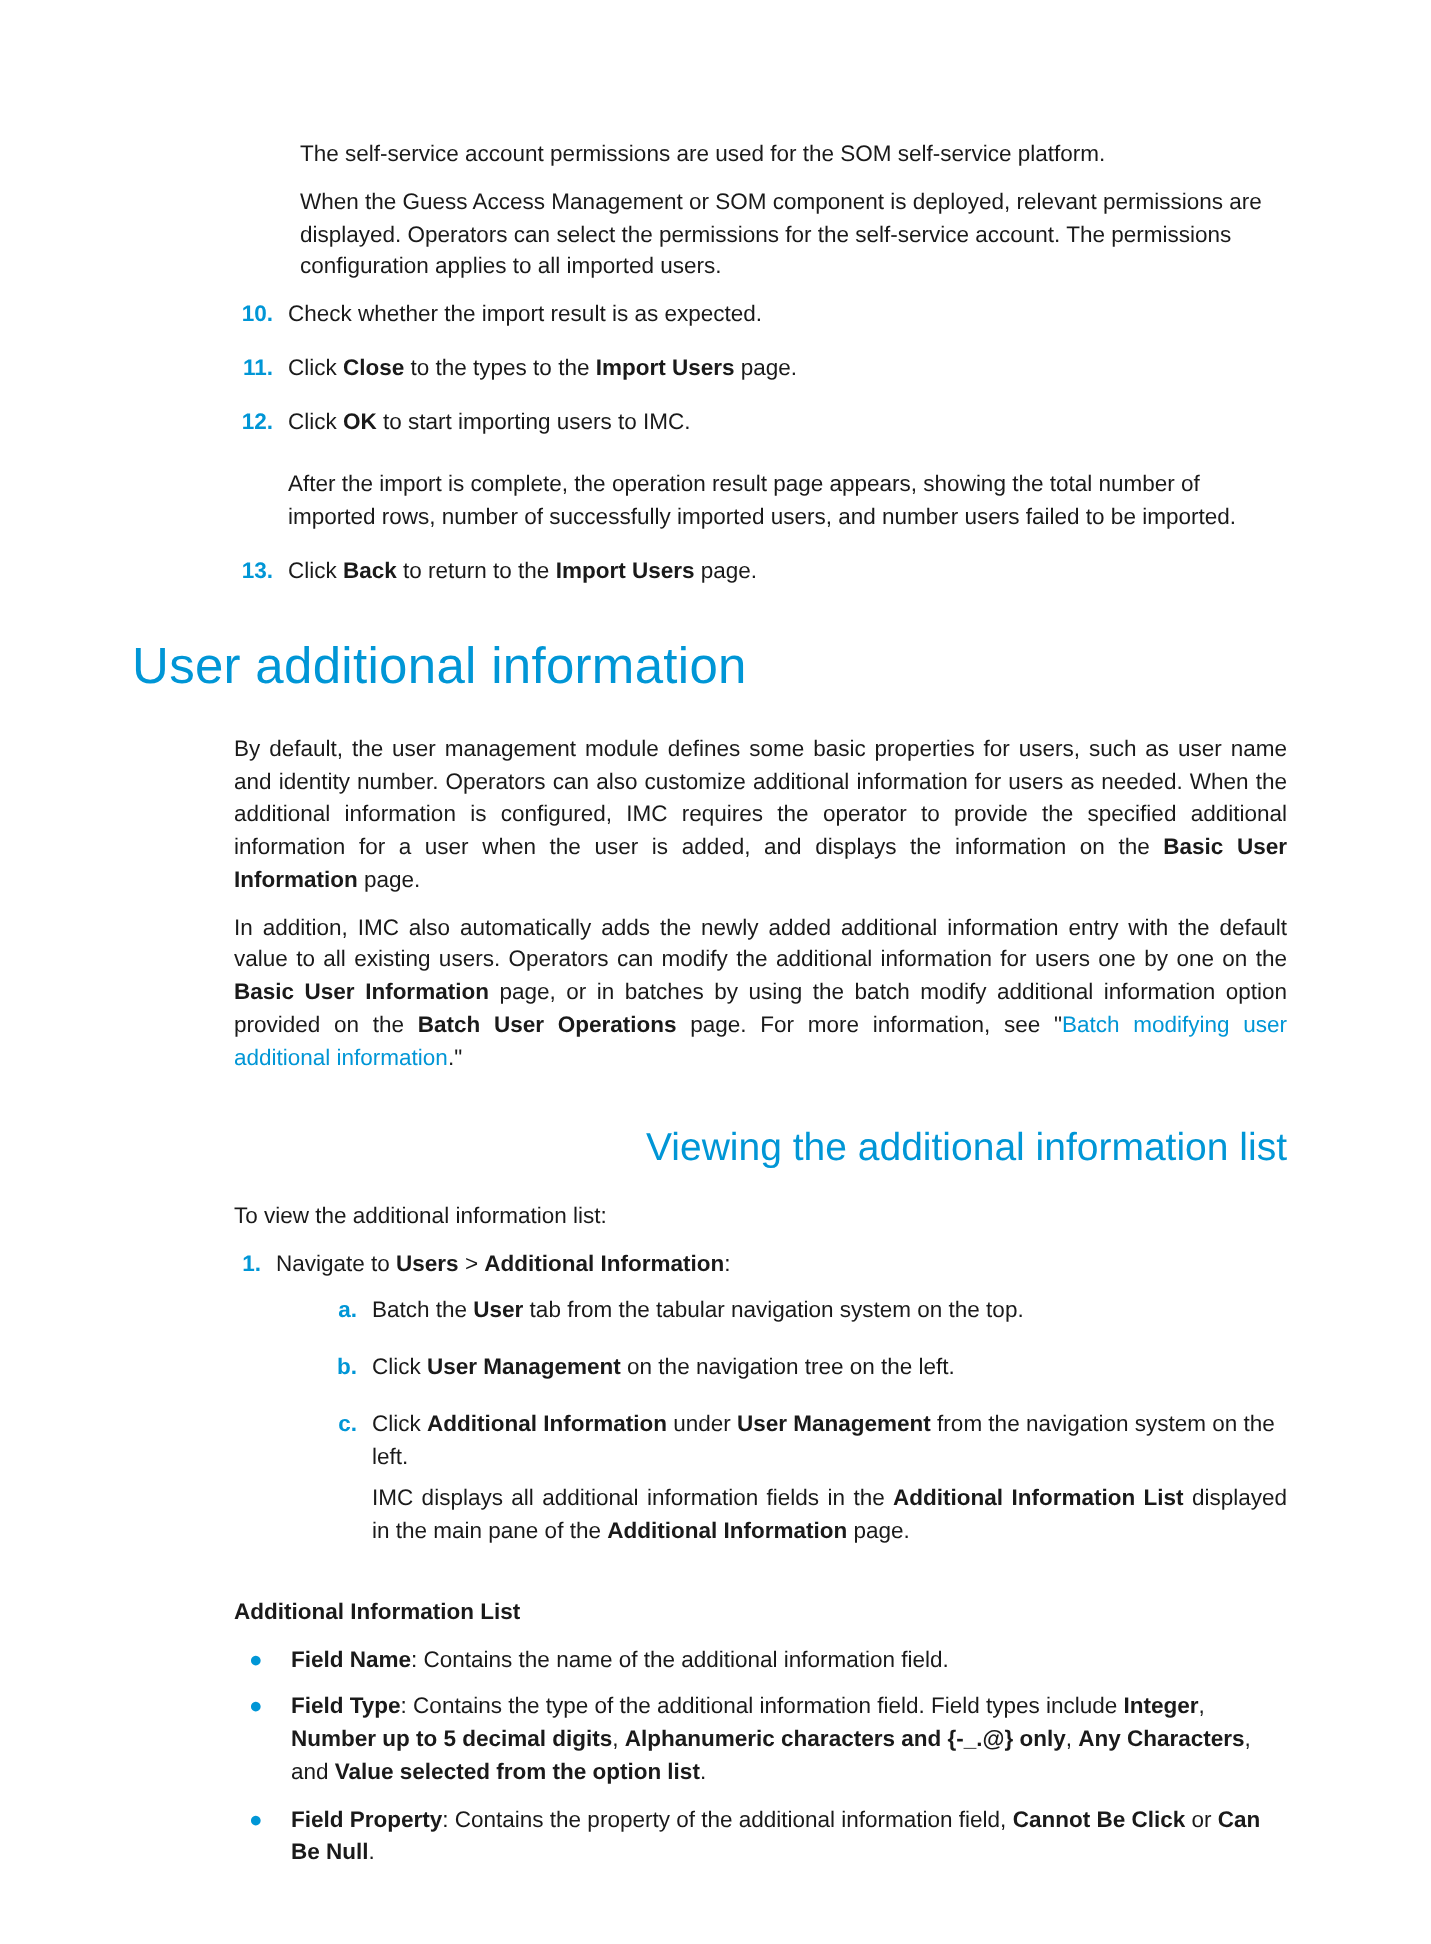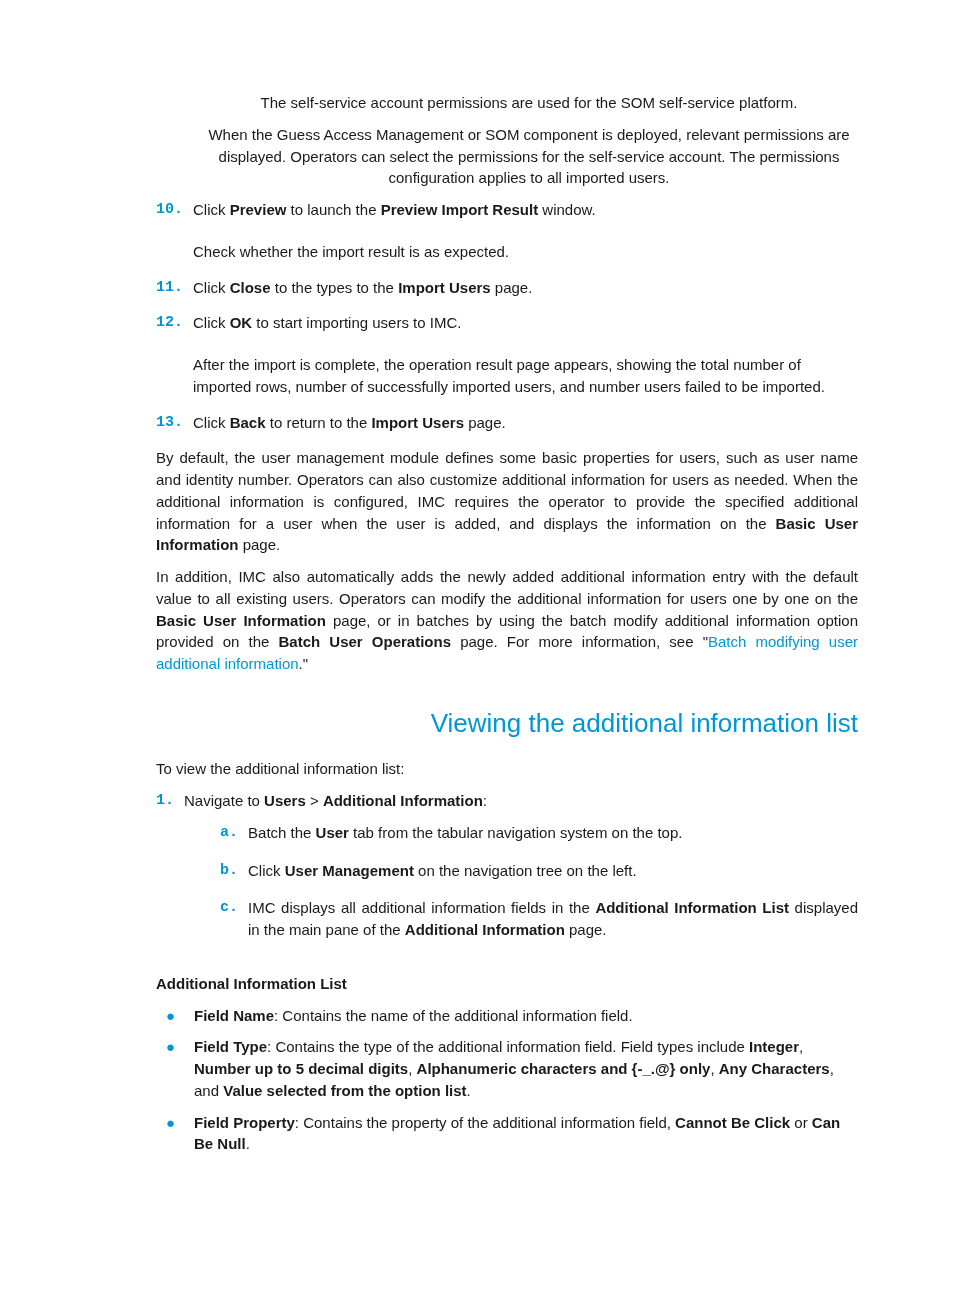--- a/index.html
+++ b/index.html
@@ -26,21 +26,20 @@
   }
   h2 {
     font-weight: 300;
     color: #0096d6;
     font-size: 26px;
     margin: 30px 0 16px 0;
     text-align: right;
   }
   .block-indent {
     padding-left: 112px;
-    text-align: center;
   }
   .block-indent-sm {
     padding-left: 68px;
   }
   .para {
     margin: 0 0 10px 0;
   }
   .justify {
     text-align: justify;
   }
@@ -50,21 +49,20 @@
     margin-bottom: 8px;
   }
   .ol-marker {
     color: #0096d6;
     font-weight: bold;
     min-width: 36px;
     text-align: right;
     padding-right: 10px;
     box-sizing: border-box;
     flex-shrink: 0;
-    font-family: Liberation Mono, monospace;
   }
   .ol-marker.alpha {
     min-width: 28px;
   }
   .ol-body {
     flex: 1;
   }
   .ol-body .para { margin-bottom: 6px; }
   .sub-list {
     padding-left: 36px;
@@ -105,23 +103,20 @@
   <div class="block-indent">
     <p class="para">The self-service account permissions are used for the SOM self-service platform.</p>
     <p class="para">When the Guess Access Management or SOM component is deployed, relevant permissions are displayed. Operators can select the permissions for the self-service account. The permissions configuration applies to all imported users.</p>
   </div>
 
   <div class="ol-wrap">
 
     <div class="ol-item">
       <div class="ol-marker">10.</div>
       <div class="ol-body">
-        <p class="para">
-          <span>Click </span><span class="bold">Preview</span><span> to launch the </span><span class="bold">Preview Import Result</span><span> window.</span>
-        </p>
         <p class="para">Check whether the import result is as expected.</p>
       </div>
     </div>
 
     <div class="ol-item">
       <div class="ol-marker">11.</div>
       <div class="ol-body">
         <p class="para">
           <span>Click </span><span class="bold">Close</span><span> to the types to the </span><span class="bold">Import Users</span><span> page.</span>
         </p>
@@ -142,20 +137,21 @@
       <div class="ol-marker">13.</div>
       <div class="ol-body">
         <p class="para">
           <span>Click </span><span class="bold">Back</span><span> to return to the </span><span class="bold">Import Users</span><span> page.</span>
         </p>
       </div>
     </div>
 
   </div>
 
+  <h1>User additional information</h1>
 
   <div class="block-indent-sm">
     <p class="para justify">
       <span>By default, the user management module defines some basic properties for users, such as user name and identity number. Operators can also customize additional information for users as needed. When the additional information is configured, IMC requires the operator to provide the specified additional information for a user when the user is added, and displays the information on the </span><span class="bold">Basic User Information</span><span> page.</span>
     </p>
     <p class="para justify">
       <span>In addition, IMC also automatically adds the newly added additional information entry with the default value to all existing users. Operators can modify the additional information for users one by one on the </span><span class="bold">Basic User Information</span><span> page, or in batches by using the batch modify additional information option provided on the </span><span class="bold">Batch User Operations</span><span> page. For more information, see "</span><a href="#" class="link">Batch modifying user additional information</a><span>."</span>
     </p>
   </div>
 
@@ -184,20 +180,23 @@
             <div class="ol-marker alpha">b.</div>
             <div class="ol-body">
               <p class="para">
                 <span>Click </span><span class="bold">User Management</span><span> on the navigation tree on the left.</span>
               </p>
             </div>
           </div>
           <div class="ol-item">
             <div class="ol-marker alpha">c.</div>
             <div class="ol-body">
+              <p class="para">
+                <span>Click </span><span class="bold">Additional Information</span><span> under </span><span class="bold">User Management</span><span> from the navigation system on the left.</span>
+              </p>
               <p class="para justify">
                 <span>IMC displays all additional information fields in the </span><span class="bold">Additional Information List</span><span> displayed in the main pane of the </span><span class="bold">Additional Information</span><span> page.</span>
               </p>
             </div>
           </div>
         </div>
       </div>
     </div>
 
     <p class="heading-small">Additional Information List</p>

